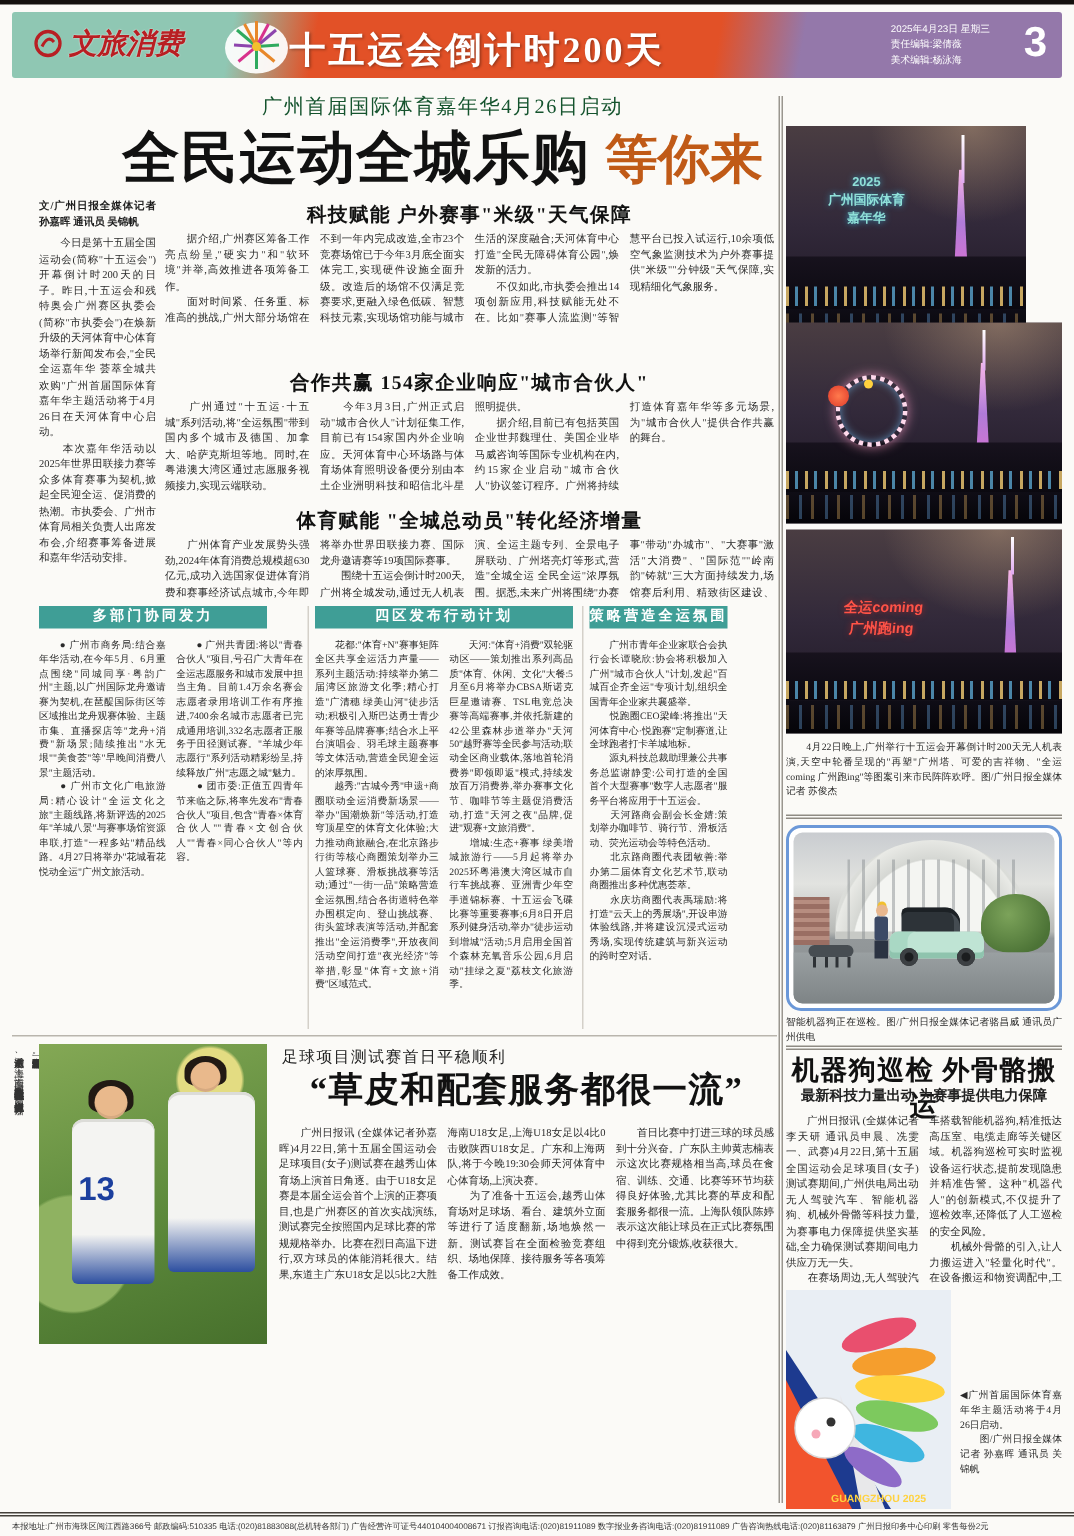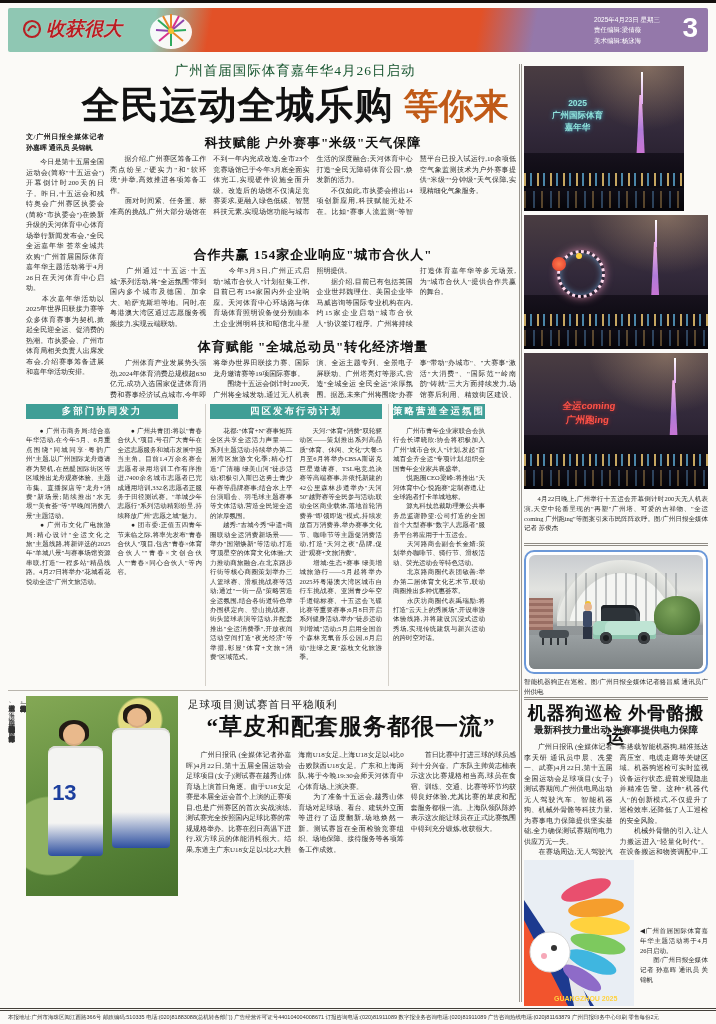--- a/index.html
+++ b/index.html
@@ -145,38 +145,39 @@
 <div class="page">
 
   <div class="abs topline"></div>
 
   <div class="abs banner">
     <div class="abs paper-logo">
       <svg width="20" height="20" viewBox="0 0 20 20">
         <circle cx="10" cy="10" r="8" fill="none" stroke="#b81f23" stroke-width="2.2"></circle>
         <path d="M6 12 Q10 4 14 9" fill="none" stroke="#b81f23" stroke-width="2"></path>
       </svg>
-      <span class="paper-name">收获很大</span>
+      <span class="paper-name">文旅消费</span>
     </div>
     <svg class="abs" style="left:140px;top:2px" width="46" height="40" viewBox="0 0 46 40">
       <ellipse cx="23" cy="22" rx="21" ry="17" fill="#ffffff" opacity="0.92"></ellipse>
       <g stroke-width="2" fill="none">
         <path d="M23 21 L23 4" stroke="#e8882a"></path>
           <path d="M23 21 L31 6" stroke="#d8328c"></path>
         <path d="M23 21 L36 10" stroke="#8e44ad"></path>
           <path d="M23 21 L38 20" stroke="#2faa5e"></path>
         <path d="M23 21 L35 31" stroke="#e8882a"></path>
           <path d="M23 21 L23 36" stroke="#2faa5e"></path>
         <path d="M23 21 L11 31" stroke="#d8328c"></path>
           <path d="M23 21 L8 20" stroke="#8e44ad"></path>
         <path d="M23 21 L10 10" stroke="#2faa5e"></path>
           <path d="M23 21 L15 6" stroke="#e8882a"></path>
       </g>
       <circle cx="23" cy="21" r="3" fill="#f2c12e"></circle>
     </svg>
+    <div class="abs banner-title">十五运会倒计时200天</div>
     <div class="abs banner-date">
       <div>2025年4月23日 星期三</div>
       <div>责任编辑:梁倩薇</div>
       <div>美术编辑:杨泳海</div>
     </div>
     <div class="abs page-no">3</div>
   </div>
 
   <div class="abs kicker">广州首届国际体育嘉年华4月26日启动</div>
   <div class="abs headline-row">
@@ -248,21 +249,21 @@
       <div class="tors" style="left:4%;top:24px;width:58px;height:120px"></div>
     </div>
   </div>
 
   <div class="abs fb-kicker">足球项目测试赛首日平稳顺利</div>
   <div class="abs fb-title">“草皮和配套服务都很一流”</div>
   <div class="abs fb-body cols3 body-txt flow">　　广州日报讯 (全媒体记者孙嘉晖)4月22日,第十五届全国运动会足球项目(女子)测试赛在越秀山体育场上演首日角逐。由于U18女足赛是本届全运会首个上演的正赛项目,也是广州赛区的首次实战演练,测试赛完全按照国内足球比赛的常规规格举办。比赛在烈日高温下进行,双方球员的体能消耗很大。结果,东道主广东U18女足以5比2大胜海南U18女足,上海U18女足以4比0击败陕西U18女足。广东和上海两队,将于今晚19:30会师天河体育中心体育场,上演决赛。
 　　为了准备十五运会,越秀山体育场对足球场、看台、建筑外立面等进行了适度翻新,场地焕然一新。测试赛旨在全面检验竞赛组织、场地保障、接待服务等各项筹备工作成效。
 　　首日比赛中打进三球的球员感到十分兴奋。广东队主帅黄志楠表示这次比赛规格相当高,球员在食宿、训练、交通、比赛等环节均获得良好体验,尤其比赛的草皮和配套服务都很一流。上海队领队陈婷表示这次能让球员在正式比赛氛围中得到充分锻炼,收获很大。</div>
 
-  <div class="abs night" style="left:524px;top:66px;width:160px;height:145px">
+  <div class="abs night" style="left:524px;top:84px;width:160px;height:145px">
     <div class="glow"></div>
     <div class="tower" style="right:24%;bottom:26%;height:54%"></div>
     <div class="antenna" style="right:25.5%;bottom:74%;height:22%"></div>
     <div class="skyline"></div>
       <div class="lights"></div>
       <div class="water"></div>
       <div class="wlights"></div>
     <div class="ovl1 flow">2025
 广州国际体育
 嘉年华</div>

